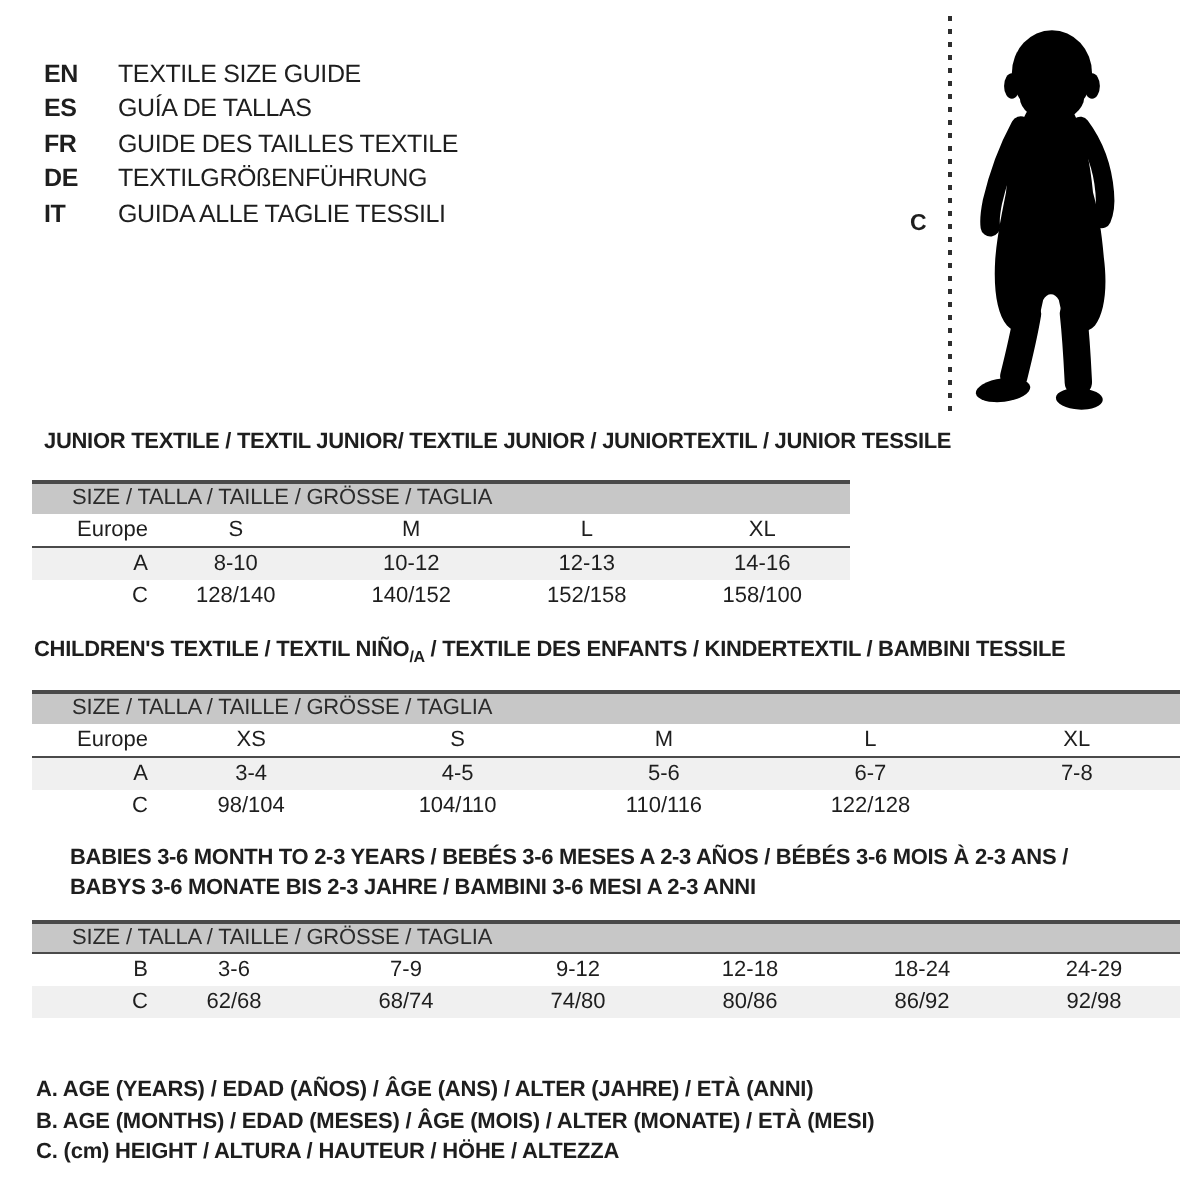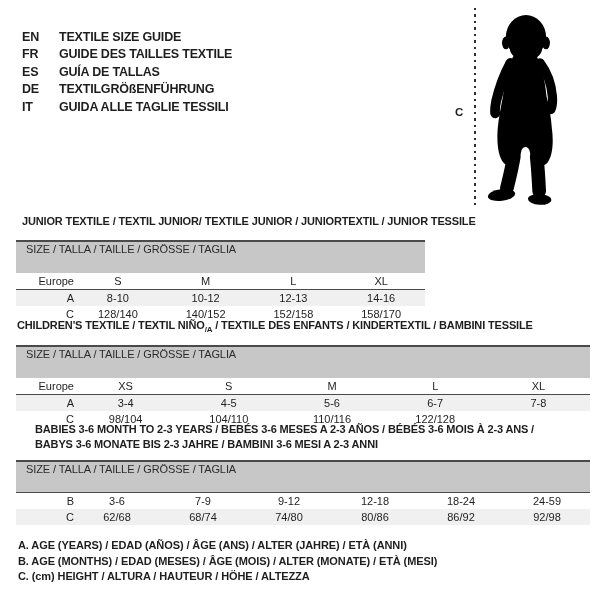--- a/index.html
+++ b/index.html
@@ -6,34 +6,34 @@
   body {
     width:600px; height:600px; background:#ffffff; position:relative; overflow:hidden;
     font-family:"Liberation Sans", sans-serif; color:#1e1e1e;
   }
   .abs { position:absolute; }
 
   
   .lang-block { left:22px; top:28px; }
   .lang-row { display:flex; height:17.5px; align-items:center; }
   .lang-code { width:37px; font-weight:bold; font-size:12.5px; letter-spacing:-0.2px; }
-  .lang-text { font-weight:bold; font-size:12.5px; letter-spacing:-0.2px; white-space:nowrap; }
+  .lang-text { font-weight:normal; font-size:12.5px; letter-spacing:-0.2px; white-space:nowrap; }
 
   
   .fig-dotline { left:474px; top:8px; width:2px; height:199px;
     background-image:repeating-linear-gradient(to bottom,#2e2e2e 0px,#2e2e2e 2.5px,transparent 2.5px,transparent 6.5px); }
   .fig-label { left:455px; top:106px; font-weight:bold; font-size:11.5px; }
   .fig-svg { left:481px; top:8px; }
 
   
   .tbl-title { font-weight:bold; font-size:11px; letter-spacing:-0.15px; white-space:nowrap; }
   .title-sub { font-size:8px; }
   .tbl { border-top:2px solid #4a4a4a; }
-  .size-bar { height:31px; line-height:15.5px; background:#c7c7c7; font-size:11px;
-    padding-left:10px; color:#2b2b2b; letter-spacing:-0.1px; white-space:nowrap; overflow:hidden; }
+  .size-bar { height:15px; line-height:15.5px; background:#c7c7c7; font-size:11px;
+    padding-left:20px; color:#2b2b2b; letter-spacing:-0.1px; white-space:nowrap; overflow:hidden; }
   .row { display:grid; height:16px; line-height:16px; font-size:11px; }
   .t1 .row { grid-template-columns:58px repeat(4,1fr); }
   .t2 .row { grid-template-columns:58px repeat(5,1fr); }
   .t3 .row { grid-template-columns:58px repeat(6,1fr); }
   .row.hdr { border-bottom:1.5px solid #4a4a4a; height:17px; }
   .row.shaded { background:#f0f0f0; }
   .cell { text-align:center; white-space:nowrap; }
   .cell.lbl { text-align:right; padding-left:5px; }
   .t3 .size-bar { border-bottom:1.5px solid #4a4a4a; }
 
@@ -50,26 +50,26 @@
 </style>
 </head>
 <body>
 
 <div class="abs lang-block">
   <div class="lang-row">
     <span class="lang-code">EN</span>
     <span class="lang-text">TEXTILE SIZE GUIDE</span>
   </div>
   <div class="lang-row">
+    <span class="lang-code">ES</span>
+    <span class="lang-text">GUÍA DE TALLAS</span>
+  </div>
+  <div class="lang-row">
     <span class="lang-code">FR</span>
     <span class="lang-text">GUIDE DES TAILLES TEXTILE</span>
-  </div>
-  <div class="lang-row">
-    <span class="lang-code">ES</span>
-    <span class="lang-text">GUÍA DE TALLAS</span>
   </div>
   <div class="lang-row">
     <span class="lang-code">DE</span>
     <span class="lang-text">TEXTILGRÖßENFÜHRUNG</span>
   </div>
   <div class="lang-row">
     <span class="lang-code">IT</span>
     <span class="lang-text">GUIDA ALLE TAGLIE TESSILI</span>
   </div>
 </div>
@@ -107,21 +107,21 @@
     <div class="cell">8-10</div>
     <div class="cell">10-12</div>
     <div class="cell">12-13</div>
     <div class="cell">14-16</div>
   </div>
   <div class="row">
     <div class="cell lbl">C</div>
     <div class="cell">128/140</div>
     <div class="cell">140/152</div>
     <div class="cell">152/158</div>
-    <div class="cell">158/170</div>
+    <div class="cell">158/100</div>
   </div>
 </div>
 
 <div class="abs tbl-title t2-title"><span>CHILDREN'S TEXTILE / TEXTIL NIÑO</span><sub class="title-sub">/A</sub><span> / TEXTILE DES ENFANTS / KINDERTEXTIL / BAMBINI TESSILE</span></div>
 <div class="abs tbl t2">
   <div class="size-bar">SIZE / TALLA / TAILLE / GRÖSSE / TAGLIA</div>
   <div class="row hdr">
     <div class="cell lbl">Europe</div>
     <div class="cell">XS</div>
     <div class="cell">S</div>
@@ -152,21 +152,21 @@
 </div>
 <div class="abs tbl t3">
   <div class="size-bar">SIZE / TALLA / TAILLE / GRÖSSE / TAGLIA</div>
   <div class="row">
     <div class="cell lbl">B</div>
     <div class="cell">3-6</div>
     <div class="cell">7-9</div>
     <div class="cell">9-12</div>
     <div class="cell">12-18</div>
     <div class="cell">18-24</div>
-    <div class="cell">24-59</div>
+    <div class="cell">24-29</div>
   </div>
   <div class="row shaded">
     <div class="cell lbl">C</div>
     <div class="cell">62/68</div>
     <div class="cell">68/74</div>
     <div class="cell">74/80</div>
     <div class="cell">80/86</div>
     <div class="cell">86/92</div>
     <div class="cell">92/98</div>
   </div>

